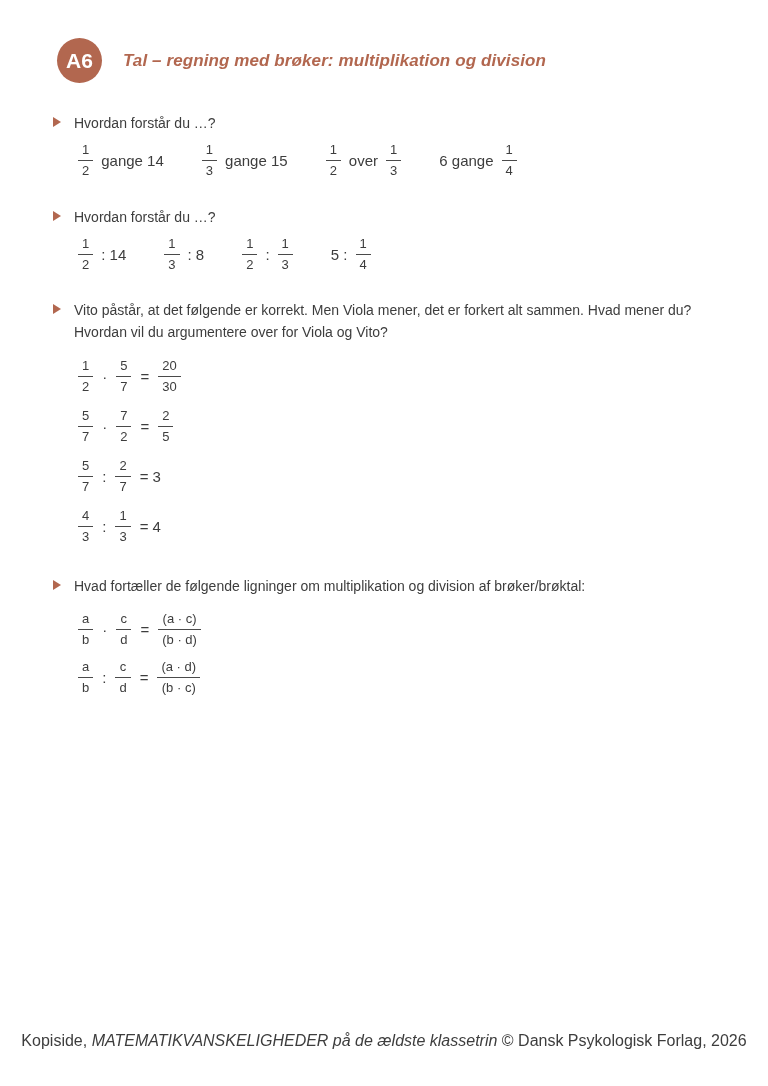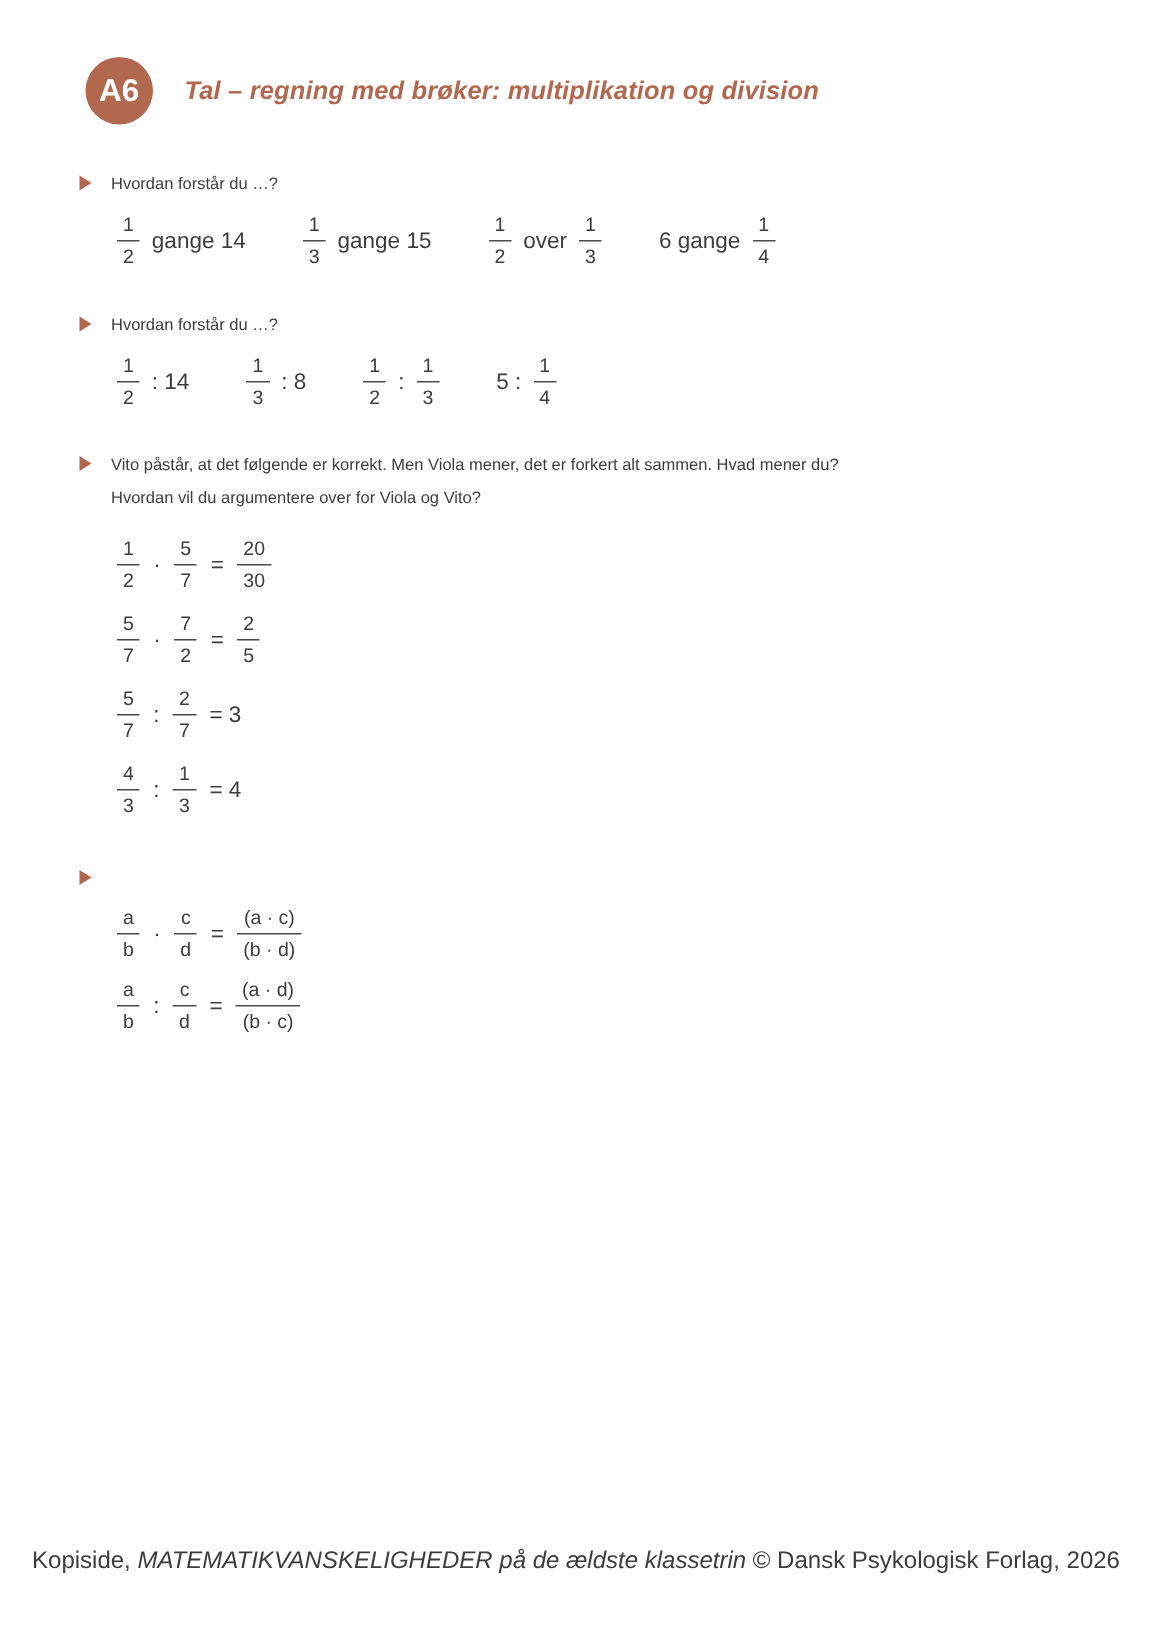--- a/index.html
+++ b/index.html
@@ -63,21 +63,21 @@
   }
   .arrow {
     width: 0; height: 0;
     border-left: 8px solid var(--accent);
     border-top: 5px solid transparent;
     border-bottom: 5px solid transparent;
     margin-top: 5px;
     flex: 0 0 auto;
   }
   .ptext {
-    font-size: 11px;
+    font-size: 14px;
     line-height: 22px;
     max-width: 660px;
   }
 
   
   .expr-row {
     display: flex;
     align-items: center;
     gap: 38px;
     margin: 8px 0 0 25px;
@@ -283,20 +283,21 @@
               <span class="den">3</span>
             </span>
             <span class="mtext">= 4</span>
           </div>
       </div>
     </section>
 
     <section class="section s4">
       <div class="prompt">
         <span class="arrow"></span>
+        <p class="ptext">Hvad fortæller de følgende ligninger om multiplikation og division af brøker/brøktal:</p>
       </div>
       <div class="eq-list">
         <div class="equation">
             <span class="frac">
               <span class="num">a</span>
               <span class="den">b</span>
             </span>
             <span class="mtext">·</span>
             <span class="frac">
               <span class="num">c</span>

